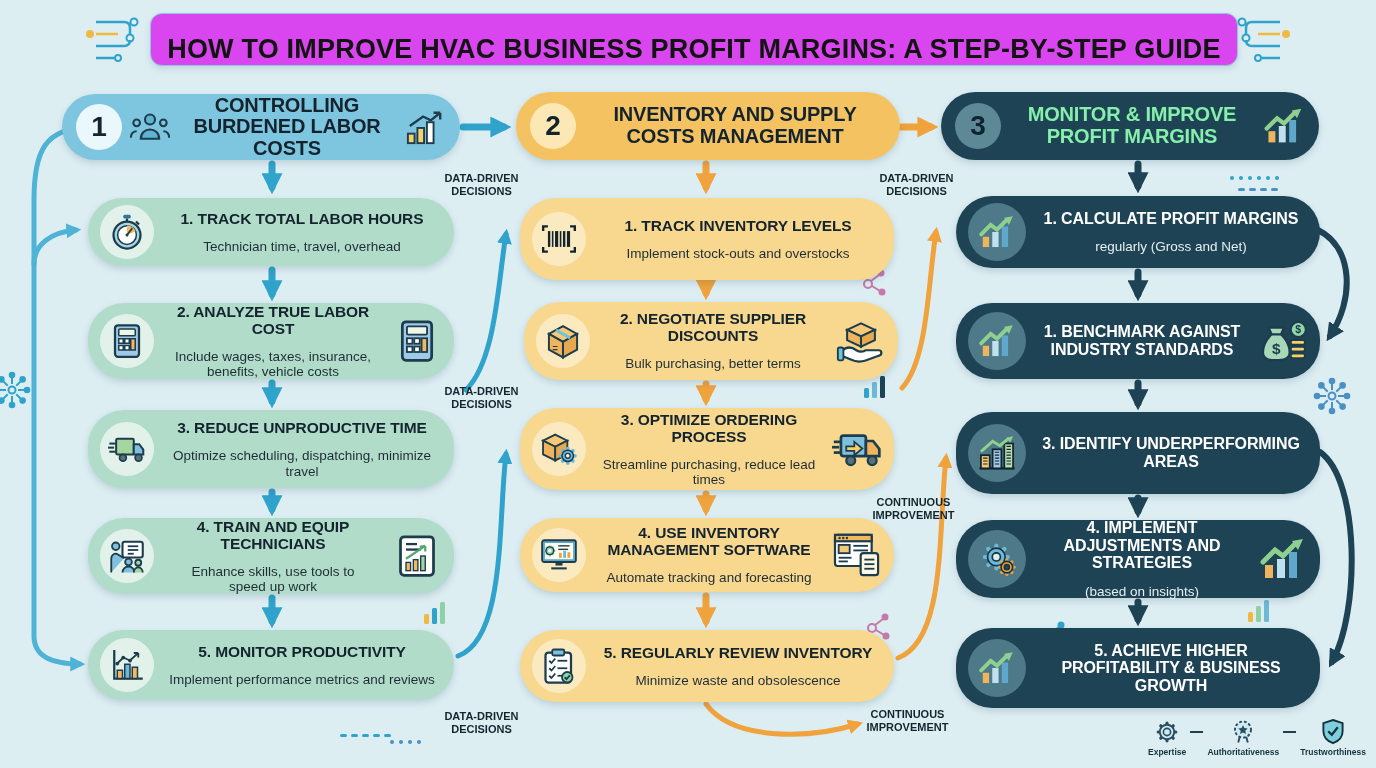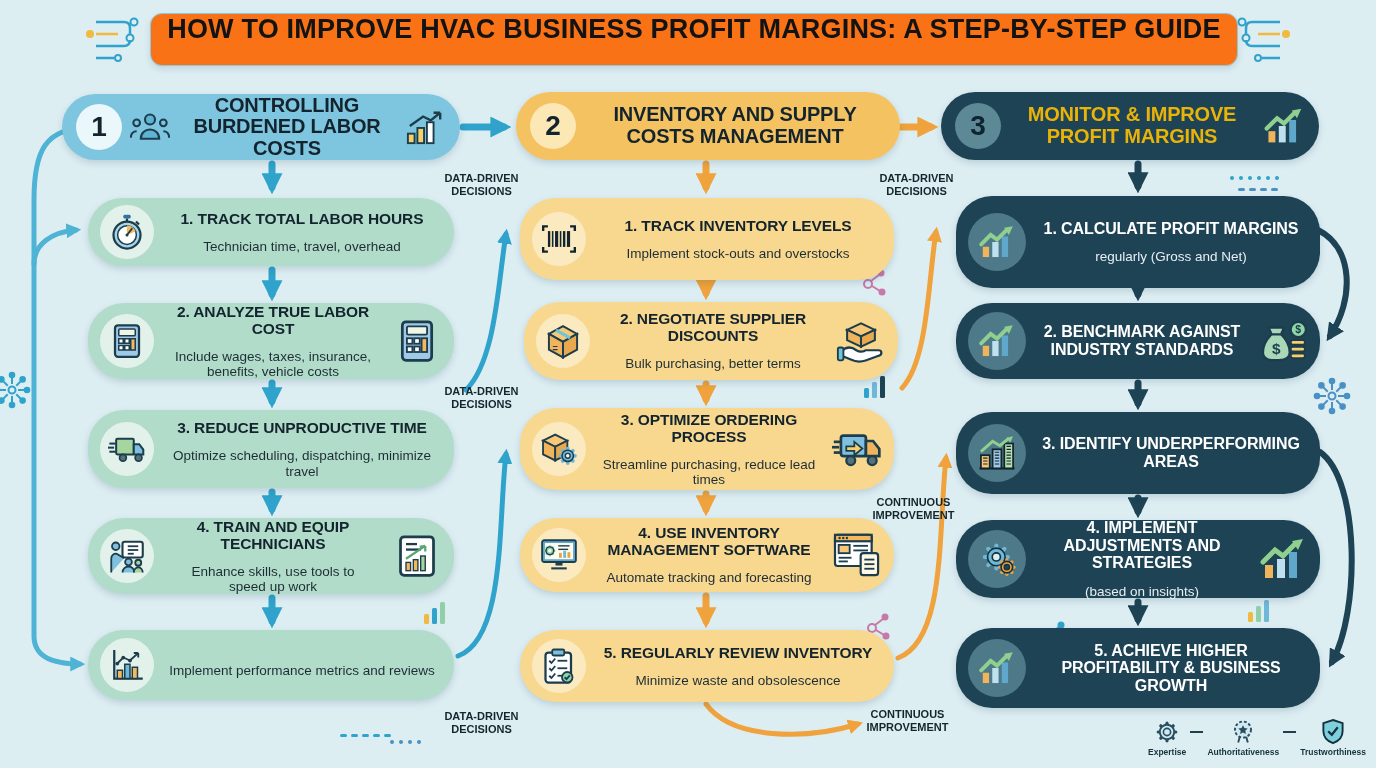--- a/index.html
+++ b/index.html
@@ -1,20 +1,20 @@
 <!DOCTYPE html>
 <html><head>
 <meta charset="utf-8">
 <style>
   *{box-sizing:border-box;margin:0;padding:0}
   body{background:#cfe6ee;font-family:"Liberation Sans",sans-serif}
   #canvas{position:relative;width:1376px;height:768px;background:#ddeef3;overflow:hidden}
   #connectors{position:absolute;left:0;top:0;z-index:1}
   #title-banner{position:absolute;left:150px;top:13px;width:1088px;height:53px;z-index:2;
-    background:#f97316;border:1px solid #8ec8da;border-radius:12px;display:flex;align-items:flex-start;justify-content:center;
+    background:#d946ef;border:1px solid #8ec8da;border-radius:12px;display:flex;align-items:flex-end;justify-content:center;
     box-shadow:0 3px 6px rgba(30,80,100,.15)}
   #title-banner .t{font-size:27px;font-weight:800;color:#131313;letter-spacing:.2px;white-space:nowrap}
   .header,.step{position:absolute;z-index:2;display:flex;align-items:center;box-shadow:0 3px 7px rgba(25,70,90,.18)}
   .header{border-radius:40px;gap:8px;padding:0 14px}
   .step{border-radius:36px;gap:8px;padding:0 12px}
   .hnum{flex:none;width:46px;height:46px;border-radius:50%;display:flex;align-items:center;justify-content:center;
     font-size:28px;font-weight:800;color:#14242e}
   .htitle{flex:1;text-align:center;font-size:20px;font-weight:800;line-height:1.08;color:#14242e;letter-spacing:-.2px}
   .icircle{flex:none;width:54px;height:54px;border-radius:50%;display:flex;align-items:center;justify-content:center}
   .ricon,.hicon,.icon{display:flex;align-items:center;justify-content:center}
@@ -26,21 +26,21 @@
   .labor .header{background:#7ec5df}
   .labor .hnum{background:#eaf7fb}
   .labor .step{background:#b1dcca}
   .labor .icircle{background:#e2f2ea}
   .inventory .header{background:#f4c261}
   .inventory .hnum{background:#fbe8b5}
   .inventory .step{background:#f8d88f}
   .inventory .icircle{background:#fbeabf}
   .profit .header,.profit .step{background:#1d4355}
   .profit .hnum{background:#5d8896;color:#0e2430}
-  .profit .htitle{color:#eab308}
+  .profit .htitle{color:#86efac}
   .profit .icircle{background:#4d7989;width:58px;height:58px}
   .profit .stitle{color:#fff;font-size:16px}
   .profit .ssub{color:#e6eff3}
   .flabel{position:absolute;z-index:3;width:115px;text-align:center;font-size:11px;font-weight:800;
     line-height:1.15;color:#15252d}
   #badges{position:absolute;left:1148px;top:719px;width:218px;z-index:3;display:flex;justify-content:space-between;align-items:flex-start}
   .badge{display:flex;flex-direction:column;align-items:center}
   .badge .blabel{font-size:8.5px;font-weight:700;color:#14323c;margin-top:2px;white-space:nowrap}
   .bsep{width:13px;border-top:2.5px solid #20404c;margin-top:12px}
 </style>
@@ -364,20 +364,21 @@
                 <rect x="31" y="27" width="7" height="15" fill="#f4b95c" stroke="#1d3d4d" stroke-width="2"></rect>
                 <path d="M11 22 L19 14 L28 18 L39 8" stroke="#1d3d4d" stroke-width="2.5" fill="none"></path>
                 <circle cx="11" cy="22" r="2.5" fill="#1d3d4d"></circle>
                 <circle cx="19" cy="14" r="2.5" fill="#1d3d4d"></circle>
                 <circle cx="28" cy="18" r="2.5" fill="#1d3d4d"></circle>
                 <path d="M39 8 h-6 M39 8 v6" stroke="#1d3d4d" stroke-width="2.5"></path>
               </svg>
             </span>
           </span>
           <div class="stext">
+            <div class="stitle">5. MONITOR PRODUCTIVITY</div>
             <div class="ssub">Implement performance metrics and reviews</div>
           </div>
         </div>
       </div>
       <div class="inventory">
         <div class="header" style="left: 516px; top: 92px; width: 384px; height: 68px;">
           <div class="hnum">2</div>
           <div class="htitle">INVENTORY AND SUPPLY COSTS MANAGEMENT</div>
         </div>
         <div class="step" style="left: 520px; top: 198px; width: 374px; height: 82px;">
@@ -547,21 +548,21 @@
               <svg style="display:block;width:100%;height:100%" viewBox="0 0 48 44">
                 <rect x="6" y="28" width="8" height="13" fill="#f0b45c"></rect>
                 <rect x="18" y="22" width="8" height="19" fill="#bfe0ef"></rect>
                 <rect x="30" y="15" width="8" height="26" fill="#5fa8cc"></rect>
                 <path d="M4 25 L16 13 L24 19 L36 7" stroke="#8fd08f" stroke-width="5" fill="none" stroke-linecap="round"></path>
                 <path d="M44 2 l-11 2 6 9 z" fill="#8fd08f"></path>
               </svg>
             </span>
           </span>
         </div>
-        <div class="step" style="left: 956px; top: 196px; width: 364px; height: 92px; justify-content: flex-end;">
+        <div class="step" style="left: 956px; top: 196px; width: 364px; height: 72px; justify-content: flex-end;">
           <span class="icircle">
             <span class="icon" style="width: 38px; height: 36px;">
               <svg style="display:block;width:100%;height:100%" viewBox="0 0 48 44">
                 <rect x="6" y="28" width="8" height="13" fill="#f0b45c"></rect>
                 <rect x="18" y="22" width="8" height="19" fill="#bfe0ef"></rect>
                 <rect x="30" y="15" width="8" height="26" fill="#5fa8cc"></rect>
                 <path d="M4 25 L16 13 L24 19 L36 7" stroke="#8fd08f" stroke-width="5" fill="none" stroke-linecap="round"></path>
                 <path d="M44 2 l-11 2 6 9 z" fill="#8fd08f"></path>
               </svg>
             </span>
@@ -577,21 +578,21 @@
               <svg style="display:block;width:100%;height:100%" viewBox="0 0 48 44">
                 <rect x="6" y="28" width="8" height="13" fill="#f0b45c"></rect>
                 <rect x="18" y="22" width="8" height="19" fill="#bfe0ef"></rect>
                 <rect x="30" y="15" width="8" height="26" fill="#5fa8cc"></rect>
                 <path d="M4 25 L16 13 L24 19 L36 7" stroke="#8fd08f" stroke-width="5" fill="none" stroke-linecap="round"></path>
                 <path d="M44 2 l-11 2 6 9 z" fill="#8fd08f"></path>
               </svg>
             </span>
           </span>
           <div class="stext">
-            <div class="stitle">2. BENCHMARK AGAINST INDUSTRY STANDARDS</div>
+            <div class="stitle">1. BENCHMARK AGAINST INDUSTRY STANDARDS</div>
           </div>
           <span class="ricon">
             <span class="icon" style="width: 50px; height: 44px;">
               <svg style="display:block;width:100%;height:100%" viewBox="0 0 52 46">
                 <path d="M14 16 q-9 9-9 19 q0 8 11 8 h6 q11 0 11-8 q0-10-9-19" fill="#a8d8b8" stroke="#1d3d4d" stroke-width="2.4"></path>
                 <path d="M14 16 l-3-7 h16 l-3 7 z" fill="#a8d8b8" stroke="#1d3d4d" stroke-width="2.4"></path>
                 <text x="19" y="37" font-size="16" font-weight="bold" fill="#1d3d4d" text-anchor="middle">$</text>
                 <g stroke="#1d3d4d" stroke-width="2" fill="#f5d06b">
                   <rect x="34" y="36" width="15" height="5" rx="2.5"></rect>
                   <rect x="34" y="29" width="15" height="5" rx="2.5"></rect>

